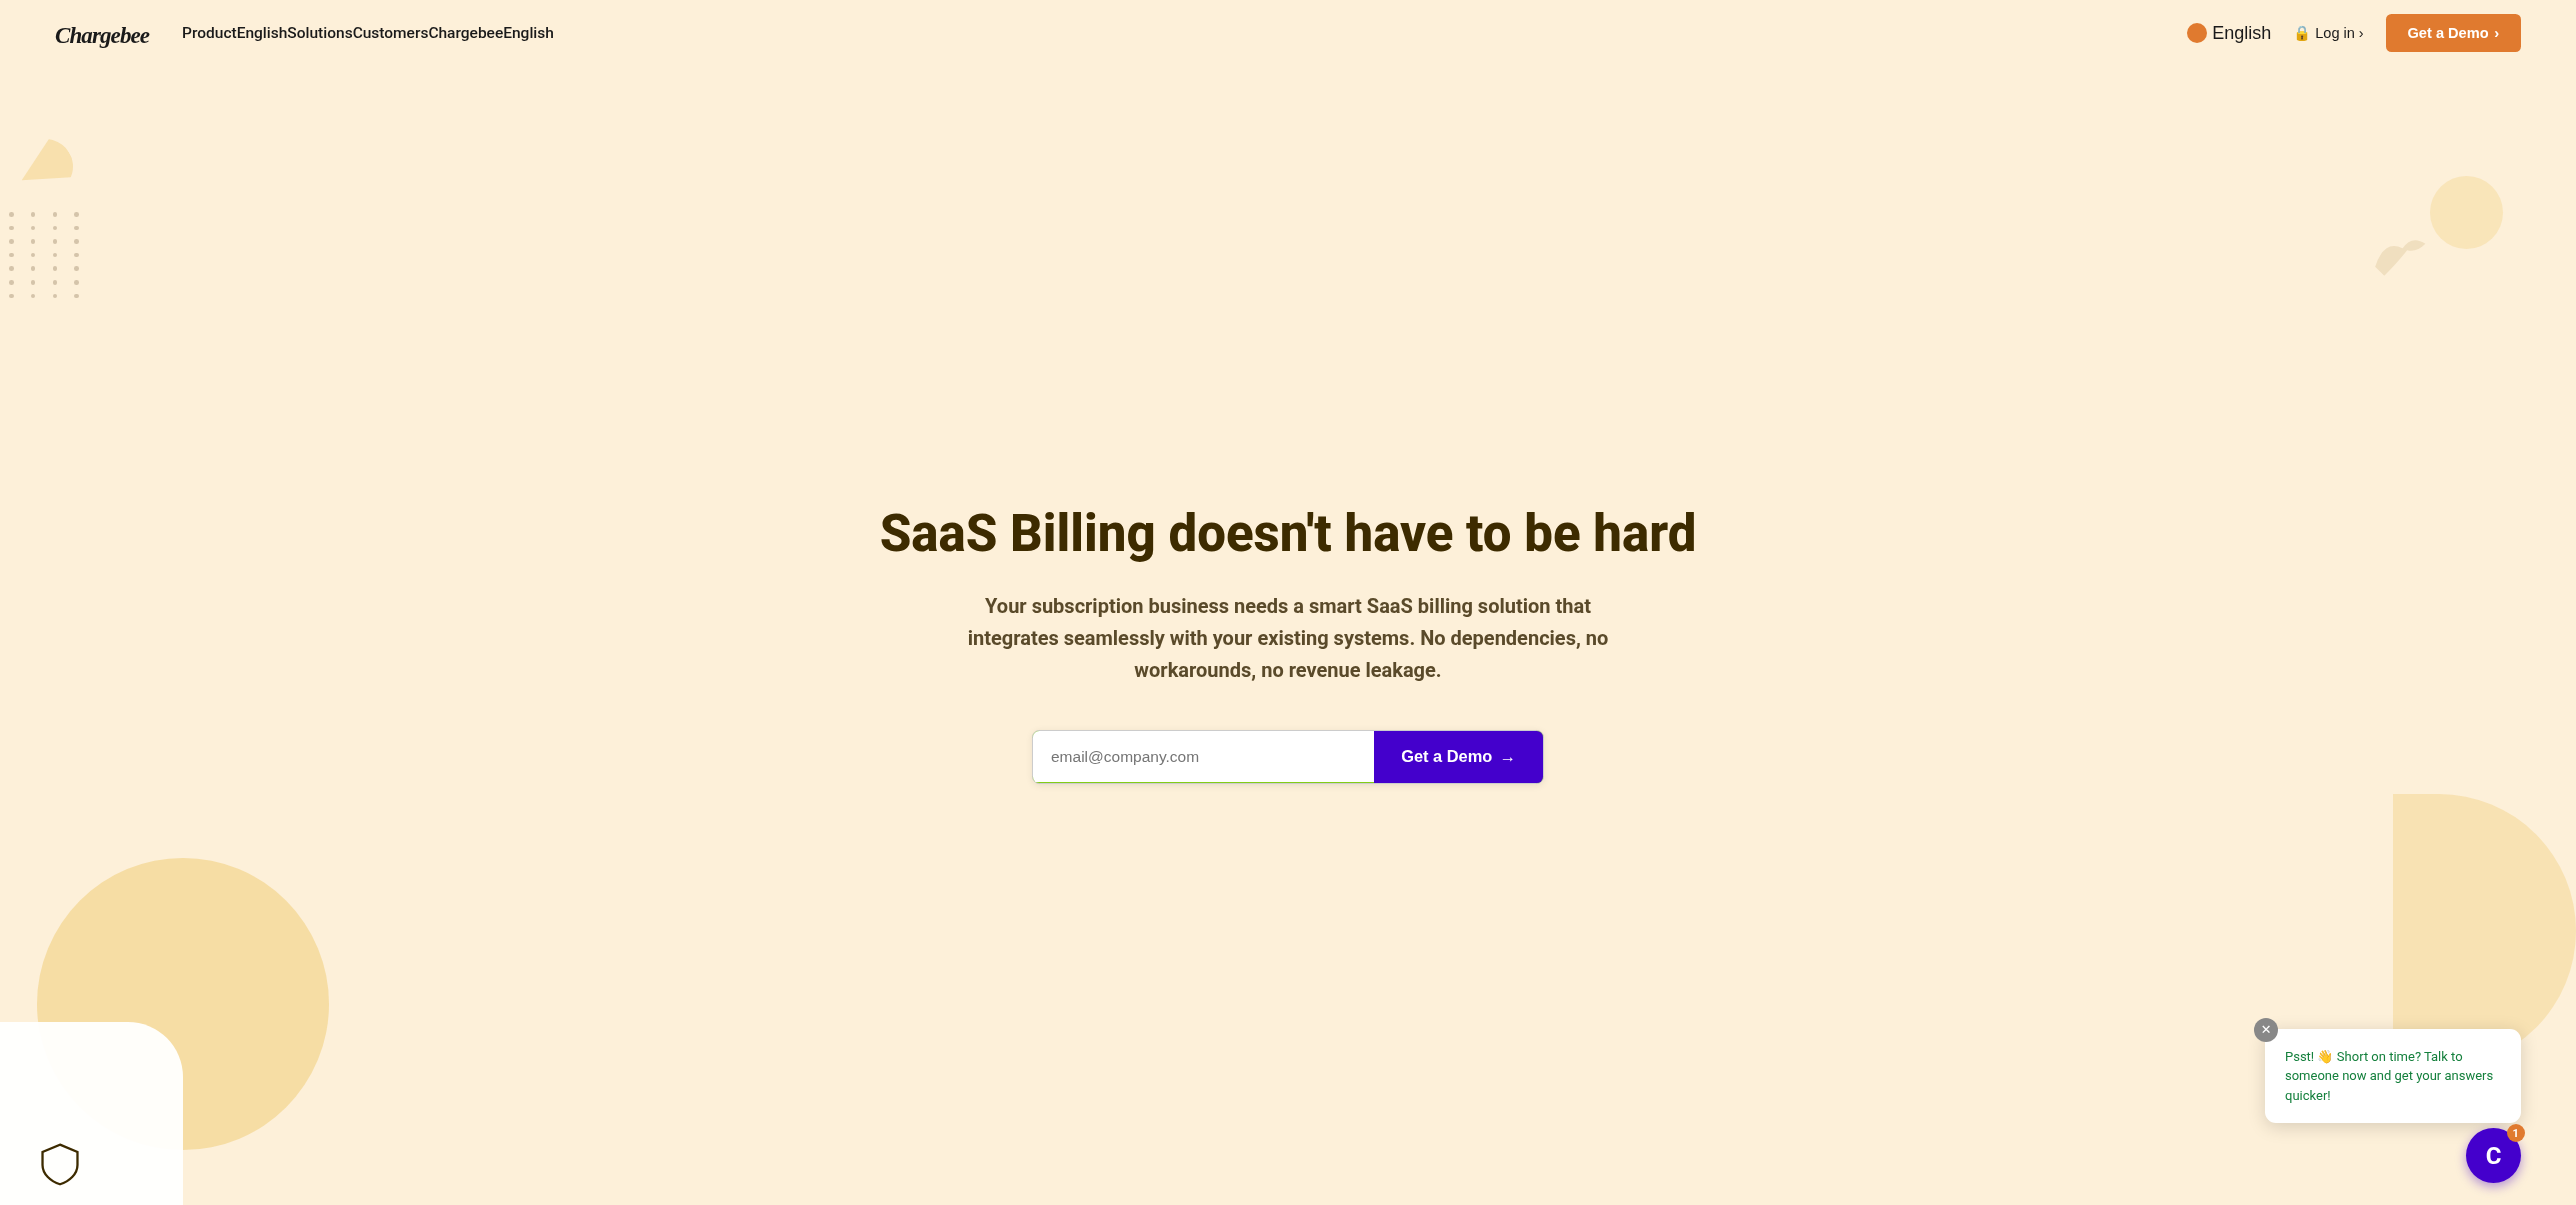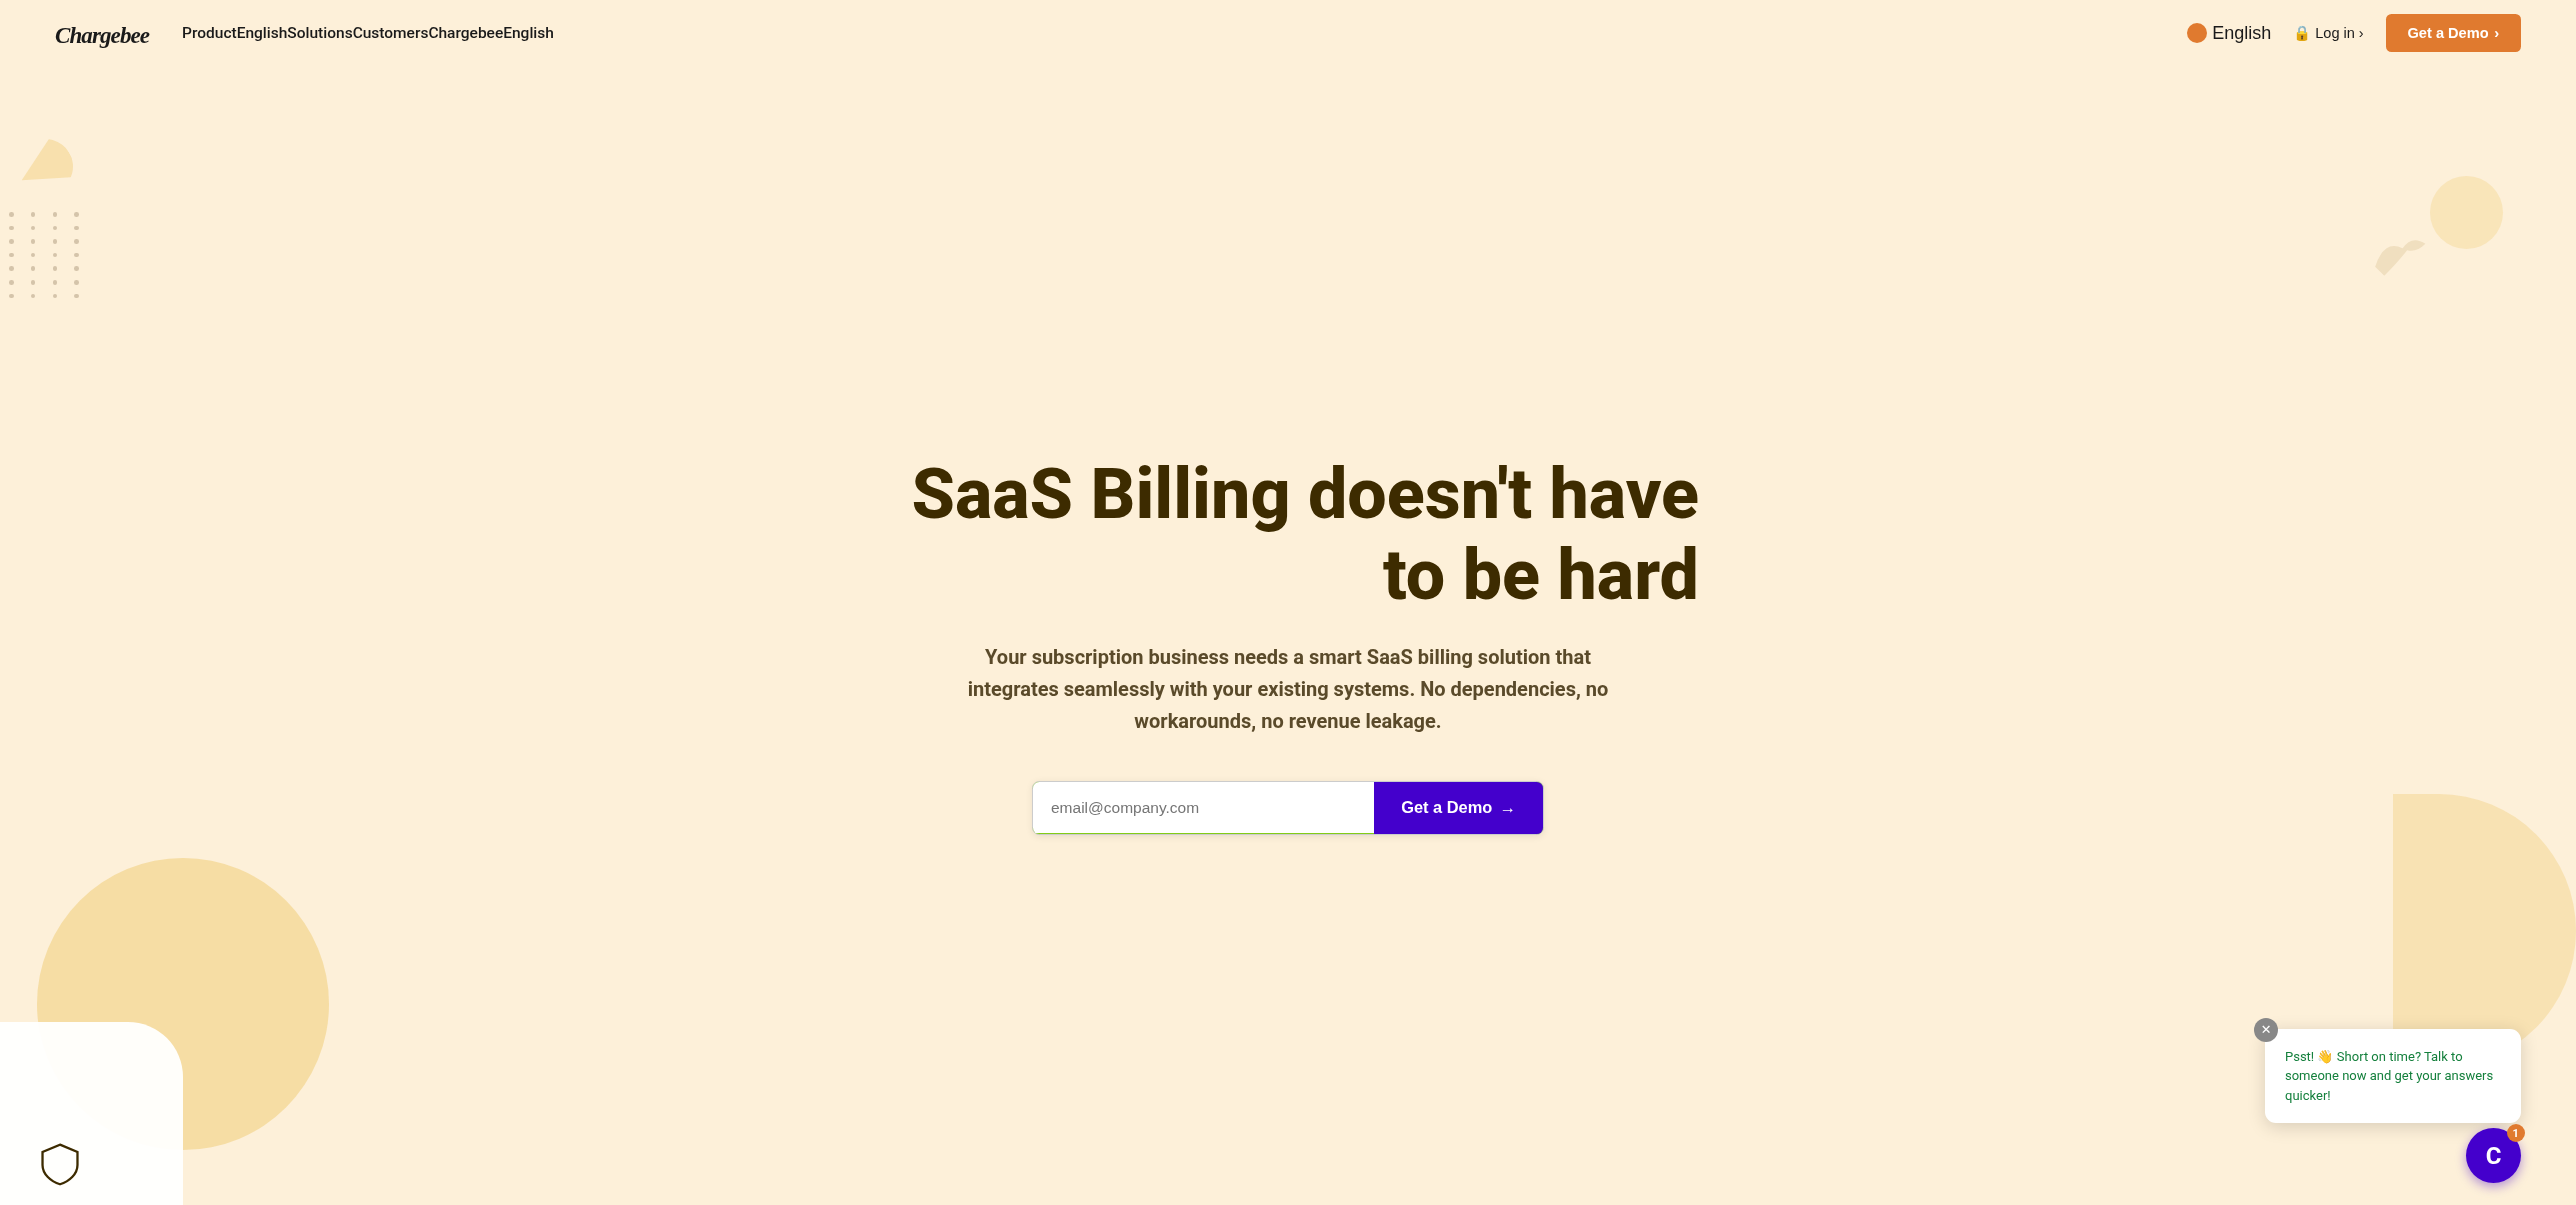--- a/index.html
+++ b/index.html
@@ -236,26 +236,25 @@
       z-index: 2;
     }
 
     .hero-content {
       position: relative;
       z-index: 5;
       max-width: 822px;
     }
 
     .hero-title {
-      font-size: 70px;
+      font-size: 51px;
       font-weight: 800;
       color: #3d2b00;
       line-height: 1.15;
       margin-bottom: 25.6px;
-      text-align: right;
     }
 
     .hero-subtitle {
       font-size: 20px;
       color: #5a4a2a;
       line-height: 1.6;
       max-width: 676px;
       margin: 0 auto 44px;
       font-weight: bold;
     }

